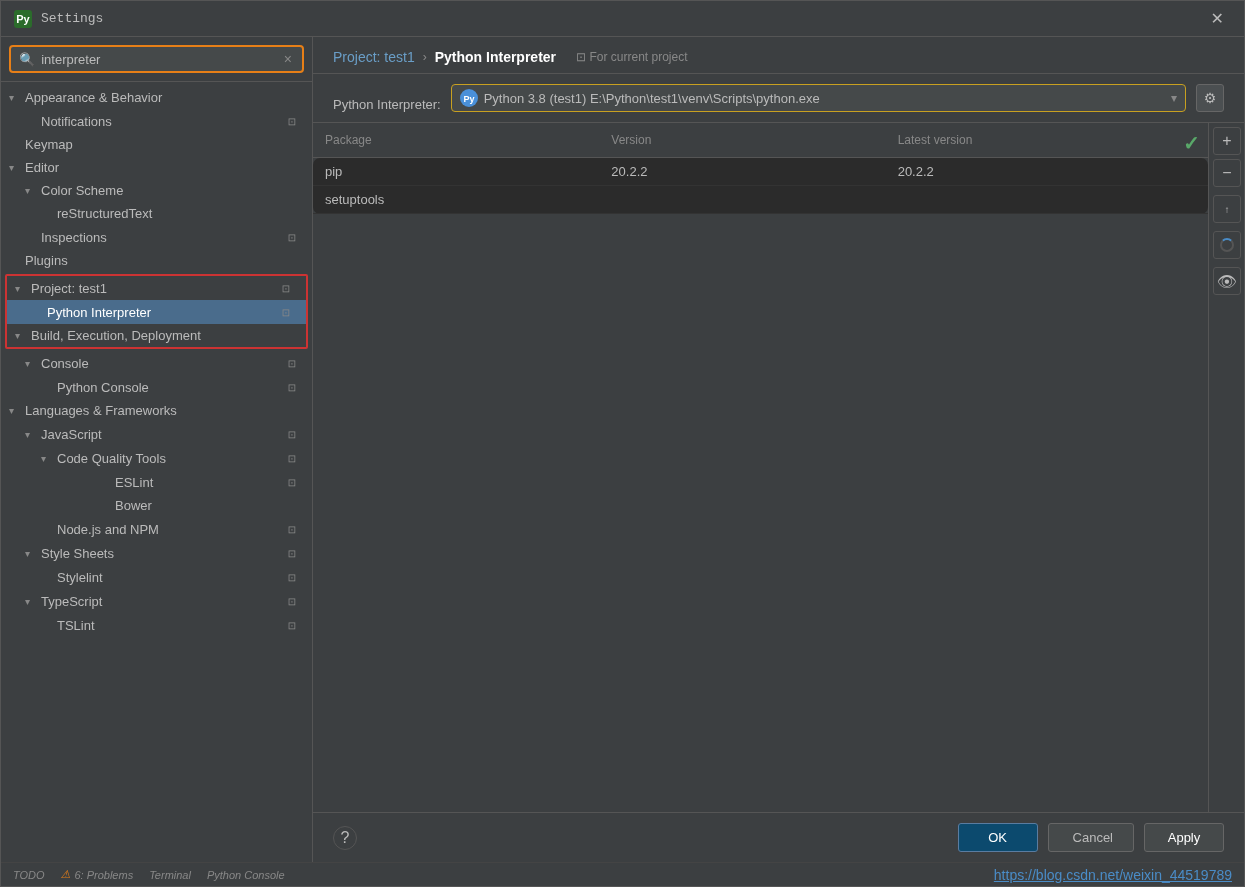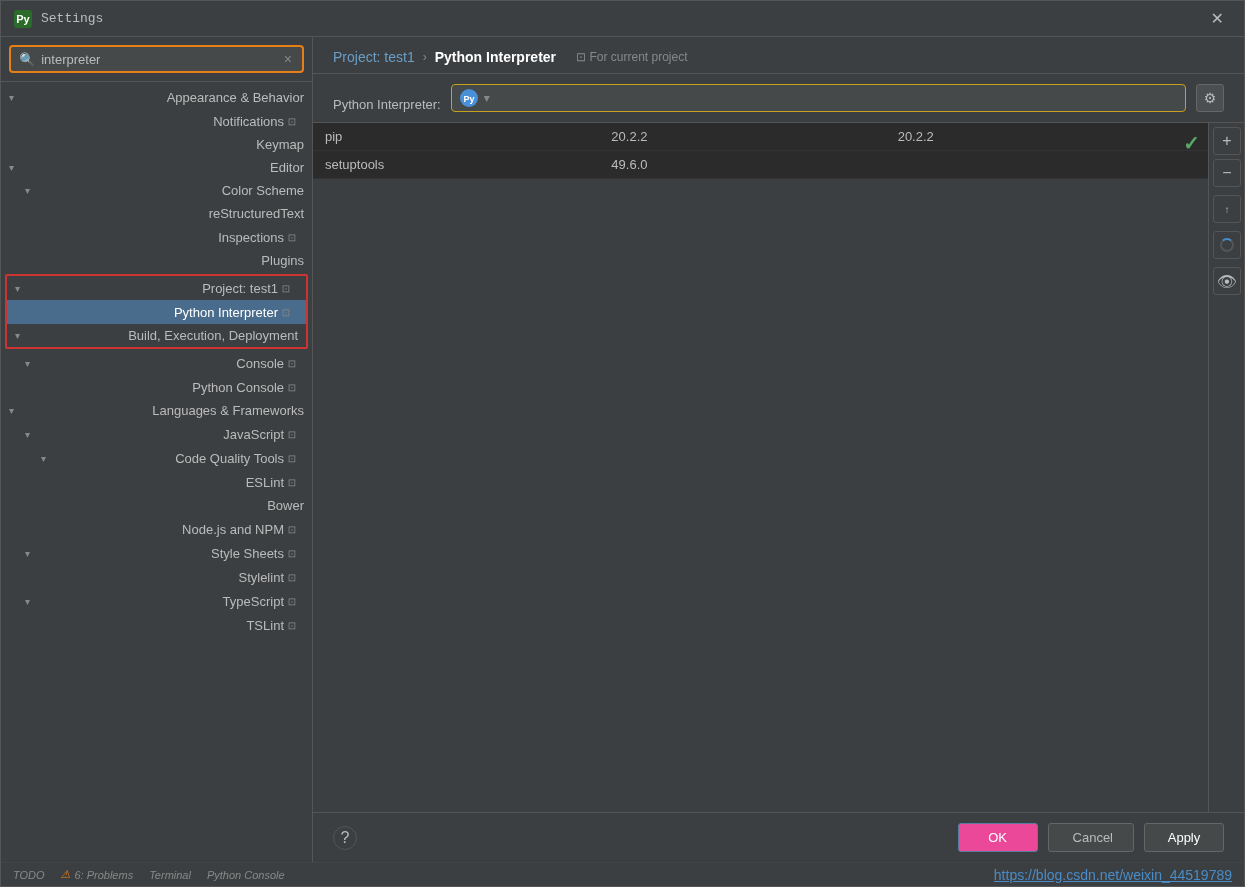--- a/index.html
+++ b/index.html
@@ -138,38 +138,37 @@
     .tree-arrow {
       width: 16px;
       display: inline-block;
       font-size: 10px;
       color: #888;
       flex-shrink: 0;
     }
 
     .tree-label {
       flex: 1;
-      text-align: right;
     }
 
     .tree-item-icon {
       width: 16px;
       height: 16px;
       margin-right: 4px;
       display: flex;
       align-items: center;
       justify-content: center;
       color: #888;
       font-size: 10px;
       flex-shrink: 0;
     }
 
     .indent-1 { padding-left: 24px; }
     .indent-2 { padding-left: 40px; }
-    .indent-3 { padding-left: 48px; }
+    .indent-3 { padding-left: 62px; margin-left: 36px; }
 
     
     .right-panel {
       flex: 1;
       display: flex;
       flex-direction: column;
       background: #3c3f41;
       overflow: hidden;
     }
 
@@ -282,20 +281,21 @@
     }
 
     .packages-table-header-cell {
       padding: 4px 12px;
       color: #888;
       font-size: 12px;
     }
 
     .packages-table-body {
       background: #2b2b2b;
+      border-radius: 7px;
     }
 
     .package-row {
       display: grid;
       grid-template-columns: 1fr 1fr 1fr 36px;
       border-bottom: 1px solid #333;
     }
 
     .package-cell {
       padding: 6px 12px;
@@ -334,21 +334,21 @@
       padding: 6px 20px;
       border-radius: 3px;
       font-size: 13px;
       cursor: pointer;
       border: 1px solid #666;
       min-width: 80px;
       text-align: center;
     }
 
     .btn-ok {
-      background: #ec4899;
+      background: #0c4a6e;
       color: #ffffff;
       border-color: #5a7ca0;
     }
 
     .btn-cancel {
       background: #45494a;
       color: #bbbbbb;
       border-color: #666;
       padding-left: 24px;
     }
@@ -588,38 +588,45 @@
 
       <div class="interpreter-row">
         <span class="interpreter-label">Python Interpreter:</span>
         <div class="interpreter-select-wrapper">
           <div class="interpreter-icon">
             <svg width="14" height="14" viewBox="0 0 14 14">
               <circle cx="7" cy="7" r="6" fill="#4a90d9"></circle>
               <text x="7" y="11" text-anchor="middle" fill="white" font-size="9" font-weight="bold">Py</text>
             </svg>
           </div>
+          <span class="interpreter-text">
+            <span>Python 3.8 (test1)</span> <span>E:\Python\test1\venv\Scripts\python.exe</span>
+          </span>
           <span class="interpreter-dropdown">▾</span>
         </div>
         <div class="interpreter-gear">⚙</div>
       </div>
 
       <div class="right-panel-wrapper">
         <div class="packages-area">
 
+          <div class="packages-table-header">
+            <div class="packages-table-header-cell">Package</div>
+            <div class="packages-table-header-cell">Version</div>
+            <div class="packages-table-header-cell">Latest version</div>
+          </div>
 
           <div class="packages-table-body">
             <div class="package-row">
               <div class="package-cell">pip</div>
               <div class="package-cell">20.2.2</div>
               <div class="package-cell">20.2.2</div>
             </div>
             <div class="package-row">
               <div class="package-cell">setuptools</div>
-              <div class="package-cell">49.6.0</div>
               <div class="package-cell"></div>
             </div>
           </div>
         </div>
 
         <div class="table-sidebar">
           <div class="action-btn">+</div>
           <div class="action-btn">−</div>
           <div class="action-btn" style="margin-top:4px;">
             <span style="font-size:10px;">↑</span>

